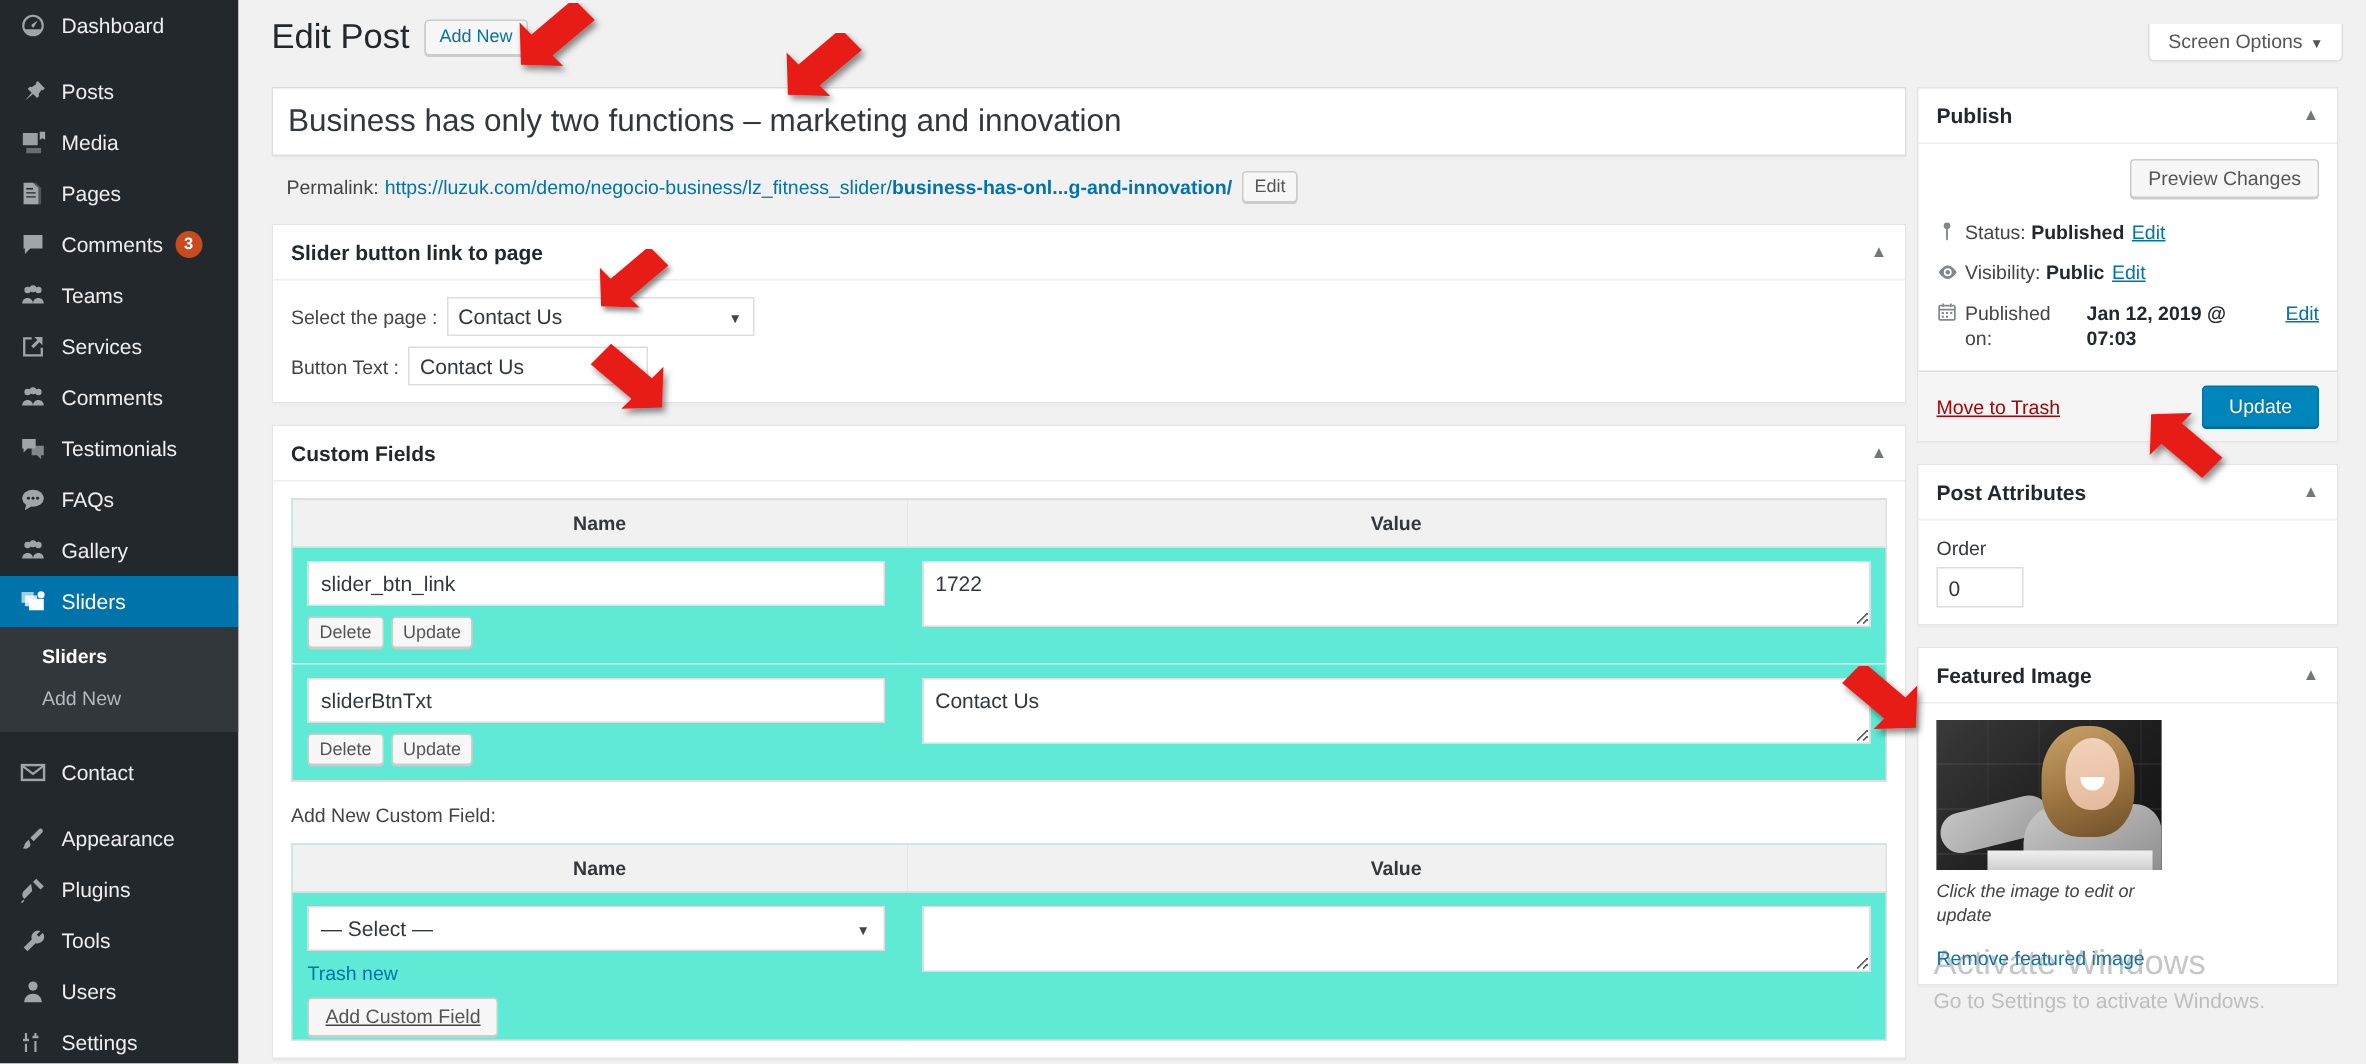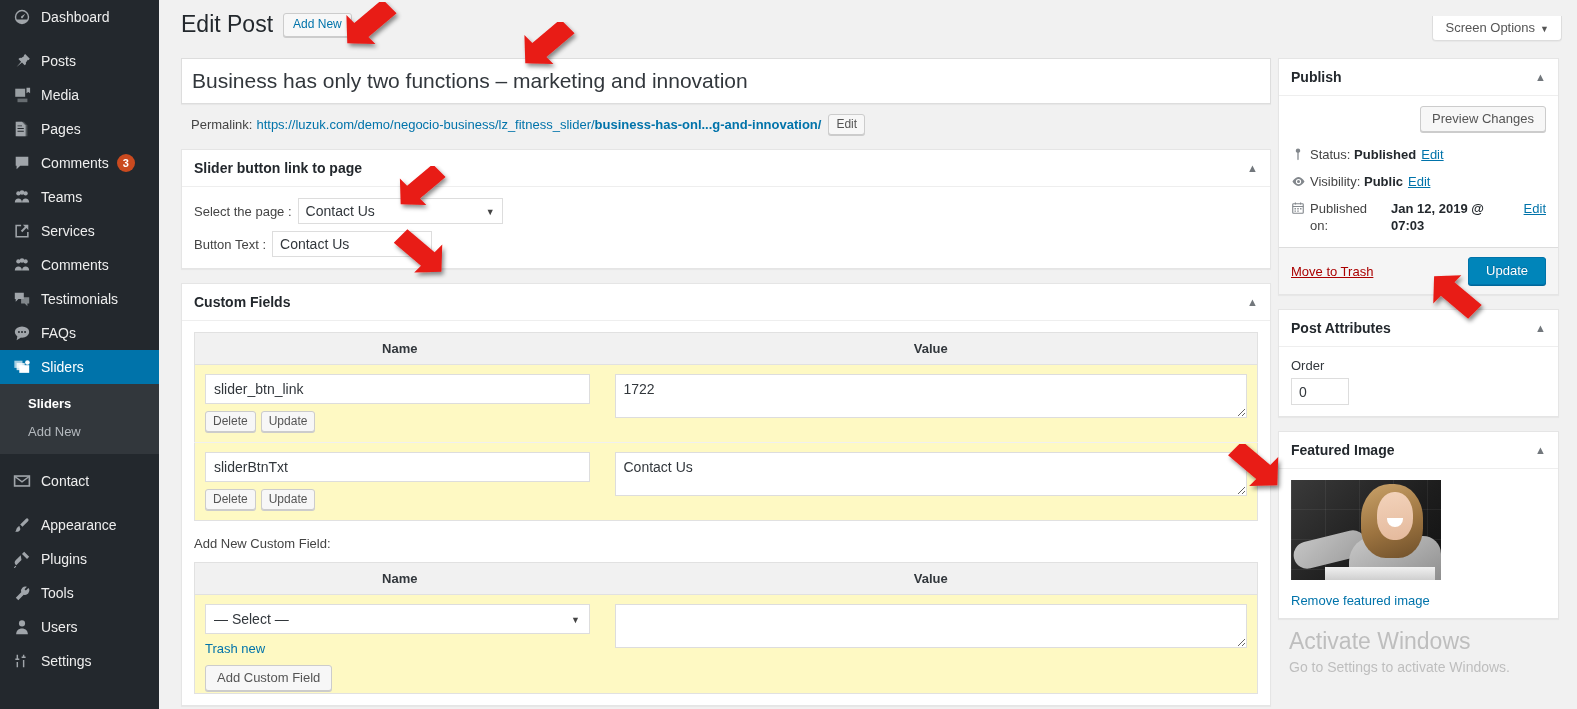--- a/index.html
+++ b/index.html
@@ -221,35 +221,35 @@
   }
 
   
   #custom-fields-inside { padding:0; }
   .cf-table {
     width:100%;
     border-collapse:collapse;
     margin:11px 12px;
     width:calc(100% - 24px);
     border:1px solid #e1e1e1;
-    background:#fef9c3;
+    background:#5eead4;
   }
   .cf-table th {
     background:#f1f1f1;
     border-bottom:1px solid #e1e1e1;
     font-size:13px;
     font-weight:600;
     color:#32373c;
     padding:8px 0;
     text-align:center;
   }
   .cf-table th.c-name { width:410px; }
   .cf-table td { padding:9px 10px 2px 10px; vertical-align:top; }
   .cf-table tr.cf-row td { border-top:1px solid #f0f0f0; }
-  .cf-table tr:first-child td { border-top:none; }
+  .cf-table tr:first-child td { border-top:none;text-decoration:underline; }
   .cf-name-input {
     width:385px; height:30px;
     border:1px solid #ddd;
     padding:0 8px;
     font-size:14px;
     color:#32373c;
     background:#fff;
     font-family:"Liberation Sans", sans-serif;
     outline:none;
   }
@@ -555,20 +555,31 @@
       <span class="mi-ico">
         <svg width="18" height="18" viewBox="0 0 20 20">
           <ellipse cx="10" cy="9" rx="8" ry="6.3" fill="currentColor"></ellipse>
           <path fill="currentColor" d="M5 13l-1 5 5-3z"></path>
           <circle cx="6.6" cy="9" r="1.1" fill="#23282d"></circle>
           <circle cx="10" cy="9" r="1.1" fill="#23282d"></circle>
           <circle cx="13.4" cy="9" r="1.1" fill="#23282d"></circle>
         </svg>
       </span>
       <span>FAQs</span>
+    </div>
+    <div class="menu-item">
+      <span class="mi-ico">
+        <svg width="18" height="18" viewBox="0 0 20 20">
+          <circle cx="6" cy="6" r="2.4" fill="currentColor"></circle>
+          <circle cx="14" cy="6" r="2.4" fill="currentColor"></circle>
+          <circle cx="10" cy="5" r="2.6" fill="currentColor"></circle>
+          <path fill="currentColor" d="M2 16c0-2.6 1.8-4.2 4-4.2s4 1.6 4 4.2zm8 0c0-2.6 1.8-4.2 4-4.2s4 1.6 4 4.2z"></path>
+        </svg>
+      </span>
+      <span>Gallery</span>
     </div>
     <div class="menu-item current">
       <span class="mi-ico">
         <svg width="18" height="18" viewBox="0 0 20 20">
           <rect x="1.5" y="3" width="9" height="8" fill="currentColor" opacity=".65"></rect>
           <rect x="4" y="5.5" width="9" height="8" fill="currentColor" opacity=".8"></rect>
           <rect x="7" y="8" width="11" height="8.5" fill="currentColor"></rect>
           <circle cx="16" cy="5" r="2.6" fill="currentColor"></circle>
         </svg>
       </span>
@@ -809,20 +820,21 @@
           <div class="thumb-wrap">
             <div class="thumb">
               <div class="bg-dark"></div>
               <div class="arm"></div>
               <div class="sweater"></div>
               <div class="hair"></div>
               <div class="face"></div>
               <div class="smile"></div>
               <div class="laptop"></div>
             </div>
+            <div class="fi-caption">Click the image to edit or update</div>
             <a class="fi-remove">Remove featured image</a>
           </div>
         </div>
       </div>
 
     </div>
   </div>
 </div>
 
 <div id="watermark">

